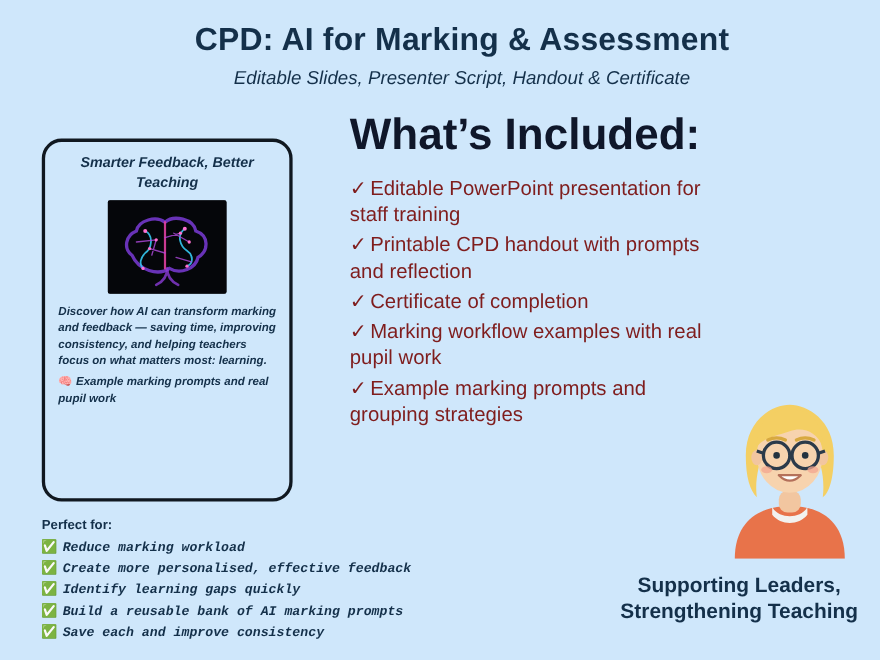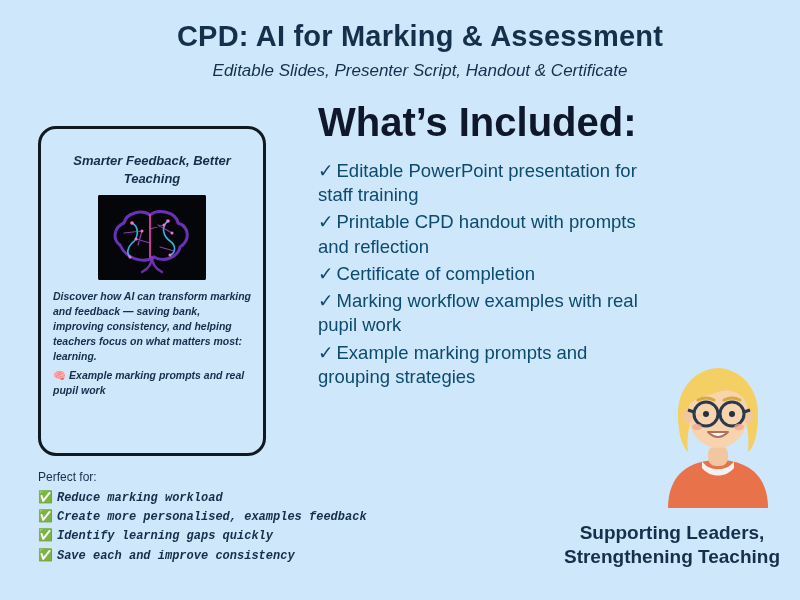--- a/index.html
+++ b/index.html
@@ -45,21 +45,21 @@
   .left-card {
     position: absolute;
     left: 18px;
     top: 126px;
     width: 228px;
     height: 330px;
     background: #cfe7fb;
     border: 3px solid #101820;
     border-radius: 18px;
     box-sizing: border-box;
-    padding: 23px 12px;
+    padding: 10px 12px;
   }
   .card-title {
     text-align: center;
     font-size: 13px;
     font-weight: bold;
     font-style: italic;
     line-height: 1.35;
     color: #14304a;
     margin-bottom: 8px;
   }
@@ -92,21 +92,21 @@
 
   
   .perfect-for {
     position: absolute;
     left: 18px;
     top: 470px;
     width: 300px;
   }
   .perfect-for-title {
     font-size: 12px;
-    font-weight: normal;
+    font-weight: bold;
     color: #14304a;
     margin-bottom: 5px;
   }
   .pf-item {
     font-size: 12px;
     font-weight: bold;
     font-style: italic;
     color: #14304a;
     line-height: 1.6;
     white-space: nowrap;
@@ -128,21 +128,21 @@
   }
   .included-title {
     font-size: 40px;
     font-weight: bold;
     color: #0f172a;
     margin-bottom: 14px;
   }
   .inc-item {
     font-size: 18.5px;
     line-height: 1.31;
-    color: #0c4a6e;
+    color: #7f1d1d;
     margin-bottom: 3px;
   }
   .inc-item .check {
     margin-right: 3px;
   }
 
   
   .avatar {
     position: absolute;
     right: 22px;
@@ -195,37 +195,40 @@
             <circle cx="74" cy="38" r="1.5"></circle>
           <circle cx="38" cy="44" r="1.5"></circle>
             <circle cx="66" cy="30" r="1.5"></circle>
           <circle cx="32" cy="62" r="1.5"></circle>
             <circle cx="72" cy="60" r="1.5"></circle>
         </g>
       </svg>
     </div>
 
     <div class="card-body">
-      <div class="card-line">Discover how AI can transform marking and feedback — saving bank, improving consistency, and helping teachers focus on what matters most: learning.</div>
+      <div class="card-line">Discover how AI can transform marking and feedback — saving time, improving consistency, and helping teachers focus on what matters most: learning.</div>
       <div class="card-line">
         <span class="emoji">🧠</span><span>Example marking prompts and real pupil work</span>
       </div>
     </div>
   </div>
 
   <div class="perfect-for">
     <div class="perfect-for-title">Perfect for:</div>
     <div class="pf-item">
       <span class="tick">✅</span><span>Reduce marking workload</span>
     </div>
     <div class="pf-item">
-      <span class="tick">✅</span><span>Create more personalised, examples feedback</span>
+      <span class="tick">✅</span><span>Create more personalised, effective feedback</span>
     </div>
     <div class="pf-item">
       <span class="tick">✅</span><span>Identify learning gaps quickly</span>
+    </div>
+    <div class="pf-item">
+      <span class="tick">✅</span><span>Build a reusable bank of AI marking prompts</span>
     </div>
     <div class="pf-item">
       <span class="tick">✅</span><span>Save each and improve consistency</span>
     </div>
   </div>
 
   <div class="included">
     <div class="included-title">What’s Included:</div>
     <div class="inc-item">
       <span class="check">✓</span><span>Editable PowerPoint presentation for staff training</span>

